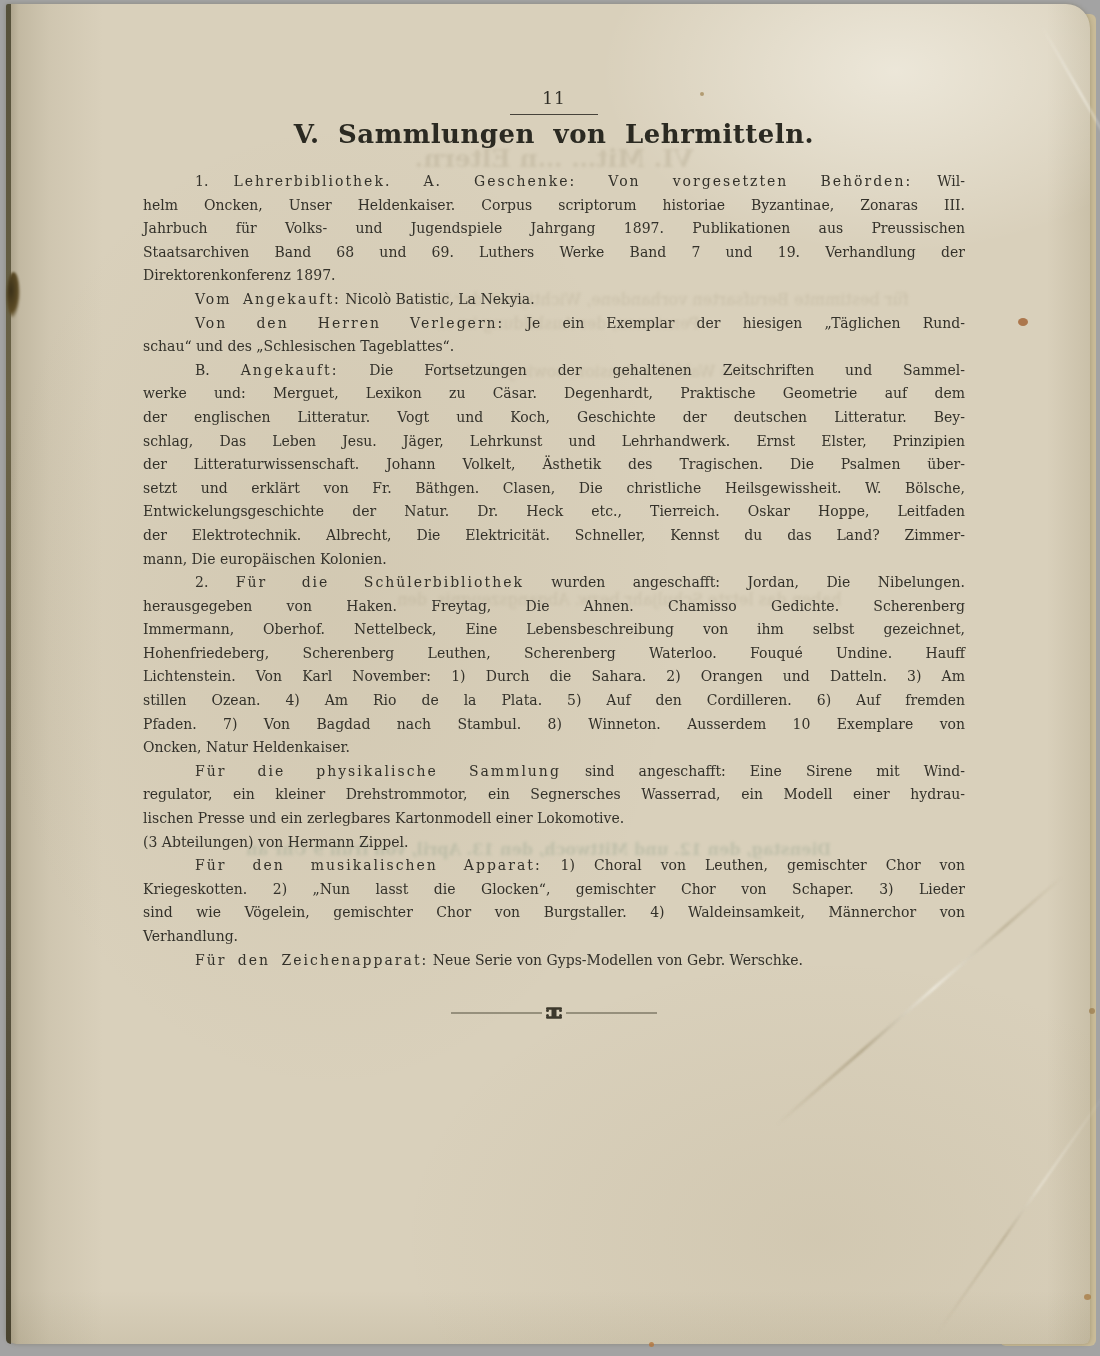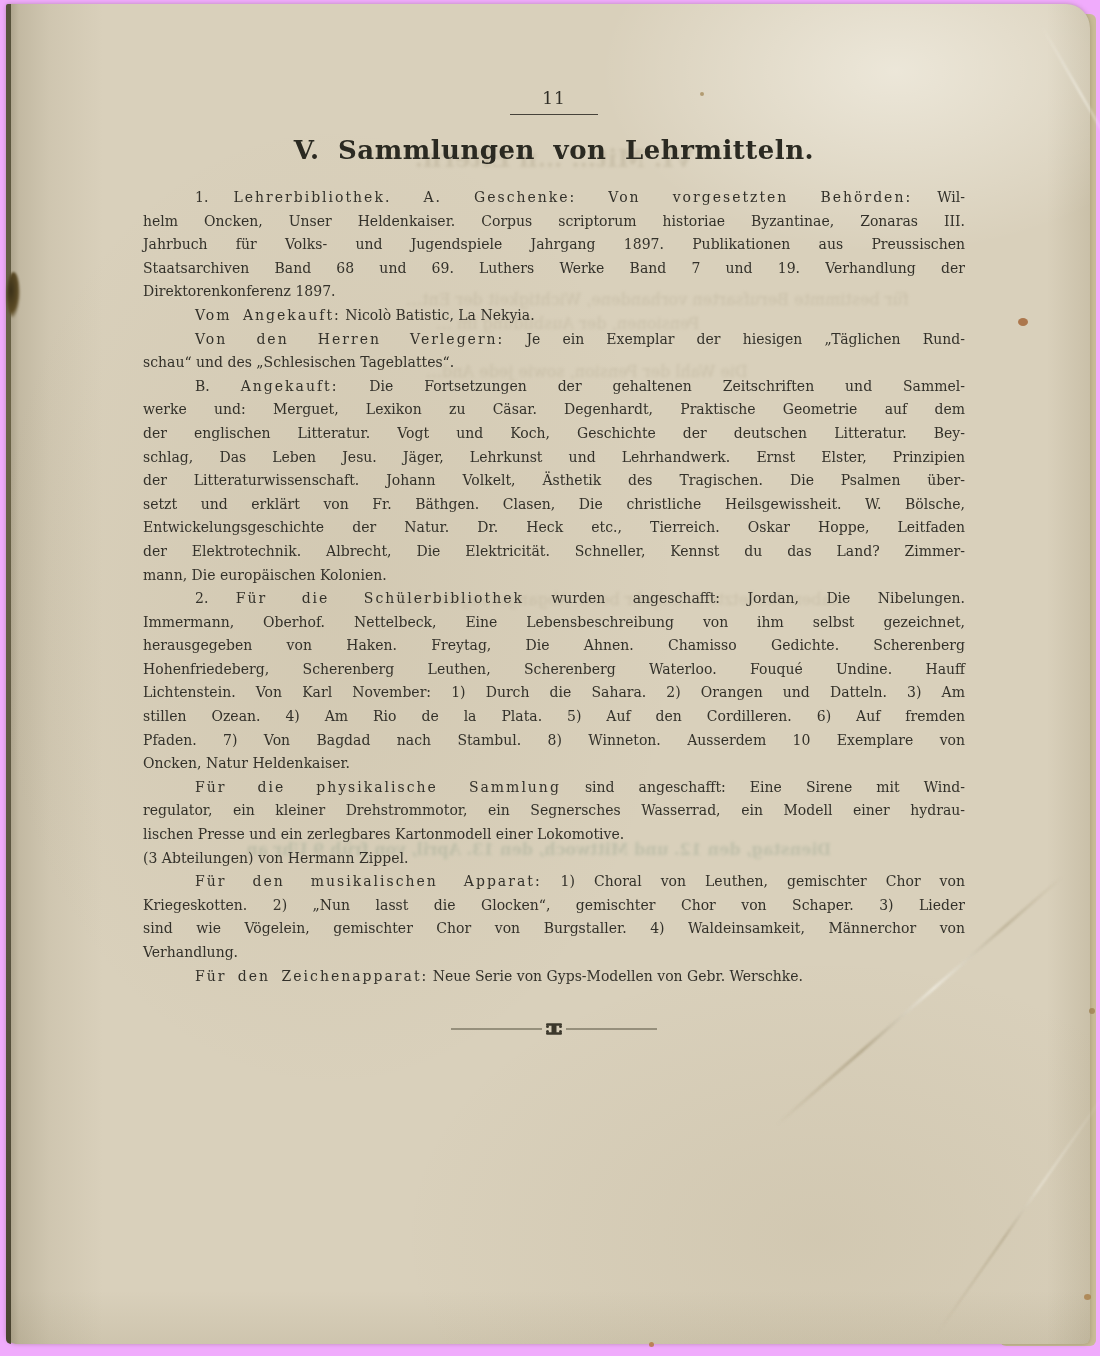--- a/index.html
+++ b/index.html
@@ -2,21 +2,21 @@
 <html><head>
 <meta charset="utf-8">
 <style>
   html,body{margin:0;padding:0;}
   body{
     width:1100px;height:1356px;position:relative;overflow:hidden;
     background:#f9f9f7;
     font-family:"DejaVu Serif","Liberation Serif",serif;
   }
   
-  .scan{position:absolute;inset:0;background:#f0abfc;}
+  .scan{position:absolute;inset:0;background:#a3a3a3;}
   
   .under-page{
     position:absolute;top:14px;bottom:10px;left:1000px;width:96px;
     background:#c9bb98;border-radius:6px;
   }
   
   .page{
     position:absolute;left:6px;top:4px;width:1084px;height:1340px;
     background:
       radial-gradient(ellipse 420px 260px at 82% 5%, rgba(255,253,246,.5), rgba(255,255,255,0) 70%),
@@ -42,21 +42,21 @@
     background:radial-gradient(ellipse at 30% 40%, #3a3018 0%, #5d4c26 55%, rgba(93,76,38,0) 75%);
     filter:blur(1px);border-radius:50%;
   }
   
   .content{position:absolute;left:137px;top:84px;width:822px;}
   .pageno{
     text-align:center;font-size:17px;letter-spacing:1px;color:#2f2d26;
   }
   .pageno-rule{width:88px;margin:6px auto 0;border-top:1.6px solid #46423a;}
   .doc-title{
-    margin:20px 0 0;text-align:center;font-size:26px;font-weight:bold;
+    margin:4px 0 0;text-align:center;font-size:26px;font-weight:bold;
     letter-spacing:.5px;word-spacing:9px;color:#2b2a22;
   }
   .bodytext{margin-top:21px;font-size:14px;line-height:23.6px;color:#33312a;}
   .line{text-align:justify;text-align-last:justify;}
   .line.last{text-align-last:left;}
   .line.first{text-indent:52px;}
   .sp{letter-spacing:2px;word-spacing:5px;}
   
   .ornament{margin:33px auto 0;width:206px;height:16px;display:block;}
   
@@ -128,22 +128,22 @@
           <div class="line first"><span>B. </span><span class="sp">Angekauft:</span><span> Die Fortsetzungen der gehaltenen Zeitschriften und Sammel-</span></div>
           <div class="line"><span>werke und: Merguet, Lexikon zu Cäsar. Degenhardt, Praktische Geometrie auf dem</span></div>
           <div class="line"><span>der englischen Litteratur. Vogt und Koch, Geschichte der deutschen Litteratur. Bey-</span></div>
           <div class="line"><span>schlag, Das Leben Jesu. Jäger, Lehrkunst und Lehrhandwerk. Ernst Elster, Prinzipien</span></div>
           <div class="line"><span>der Litteraturwissenschaft. Johann Volkelt, Ästhetik des Tragischen. Die Psalmen über-</span></div>
           <div class="line"><span>setzt und erklärt von Fr. Bäthgen. Clasen, Die christliche Heilsgewissheit. W. Bölsche,</span></div>
           <div class="line"><span>Entwickelungsgeschichte der Natur. Dr. Heck etc., Tierreich. Oskar Hoppe, Leitfaden</span></div>
           <div class="line"><span>der Elektrotechnik. Albrecht, Die Elektricität. Schneller, Kennst du das Land? Zimmer-</span></div>
           <div class="line last"><span>mann, Die europäischen Kolonien.</span></div>
           <div class="line first"><span>2. </span><span class="sp">Für die Schülerbibliothek</span><span> wurden angeschafft: Jordan, Die Nibelungen.</span></div>
+          <div class="line"><span>herausgegeben von Haken. Freytag, Die Ahnen. Chamisso Gedichte. Scherenberg</span></div>
           <div class="line"><span>Immermann, Oberhof. Nettelbeck, Eine Lebensbeschreibung von ihm selbst gezeichnet,</span></div>
-          <div class="line"><span>herausgegeben von Haken. Freytag, Die Ahnen. Chamisso Gedichte. Scherenberg</span></div>
           <div class="line"><span>Hohenfriedeberg, Scherenberg Leuthen, Scherenberg Waterloo. Fouqué Undine. Hauff</span></div>
           <div class="line"><span>Lichtenstein. Von Karl November: 1) Durch die Sahara. 2) Orangen und Datteln. 3) Am</span></div>
           <div class="line"><span>stillen Ozean. 4) Am Rio de la Plata. 5) Auf den Cordilleren. 6) Auf fremden</span></div>
           <div class="line"><span>Pfaden. 7) Von Bagdad nach Stambul. 8) Winneton. Ausserdem 10 Exemplare von</span></div>
           <div class="line last"><span>Oncken, Natur Heldenkaiser.</span></div>
           <div class="line first"><span class="sp">Für die physikalische Sammlung</span><span> sind angeschafft: Eine Sirene mit Wind-</span></div>
           <div class="line"><span>regulator, ein kleiner Drehstrommotor, ein Segnersches Wasserrad, ein Modell einer hydrau-</span></div>
           <div class="line last"><span>lischen Presse und ein zerlegbares Kartonmodell einer Lokomotive.</span></div>
           <div class="line last"><span>(3 Abteilungen) von Hermann Zippel.</span></div>
           <div class="line first"><span class="sp">Für den musikalischen Apparat:</span><span> 1) Choral von Leuthen, gemischter Chor von</span></div>

